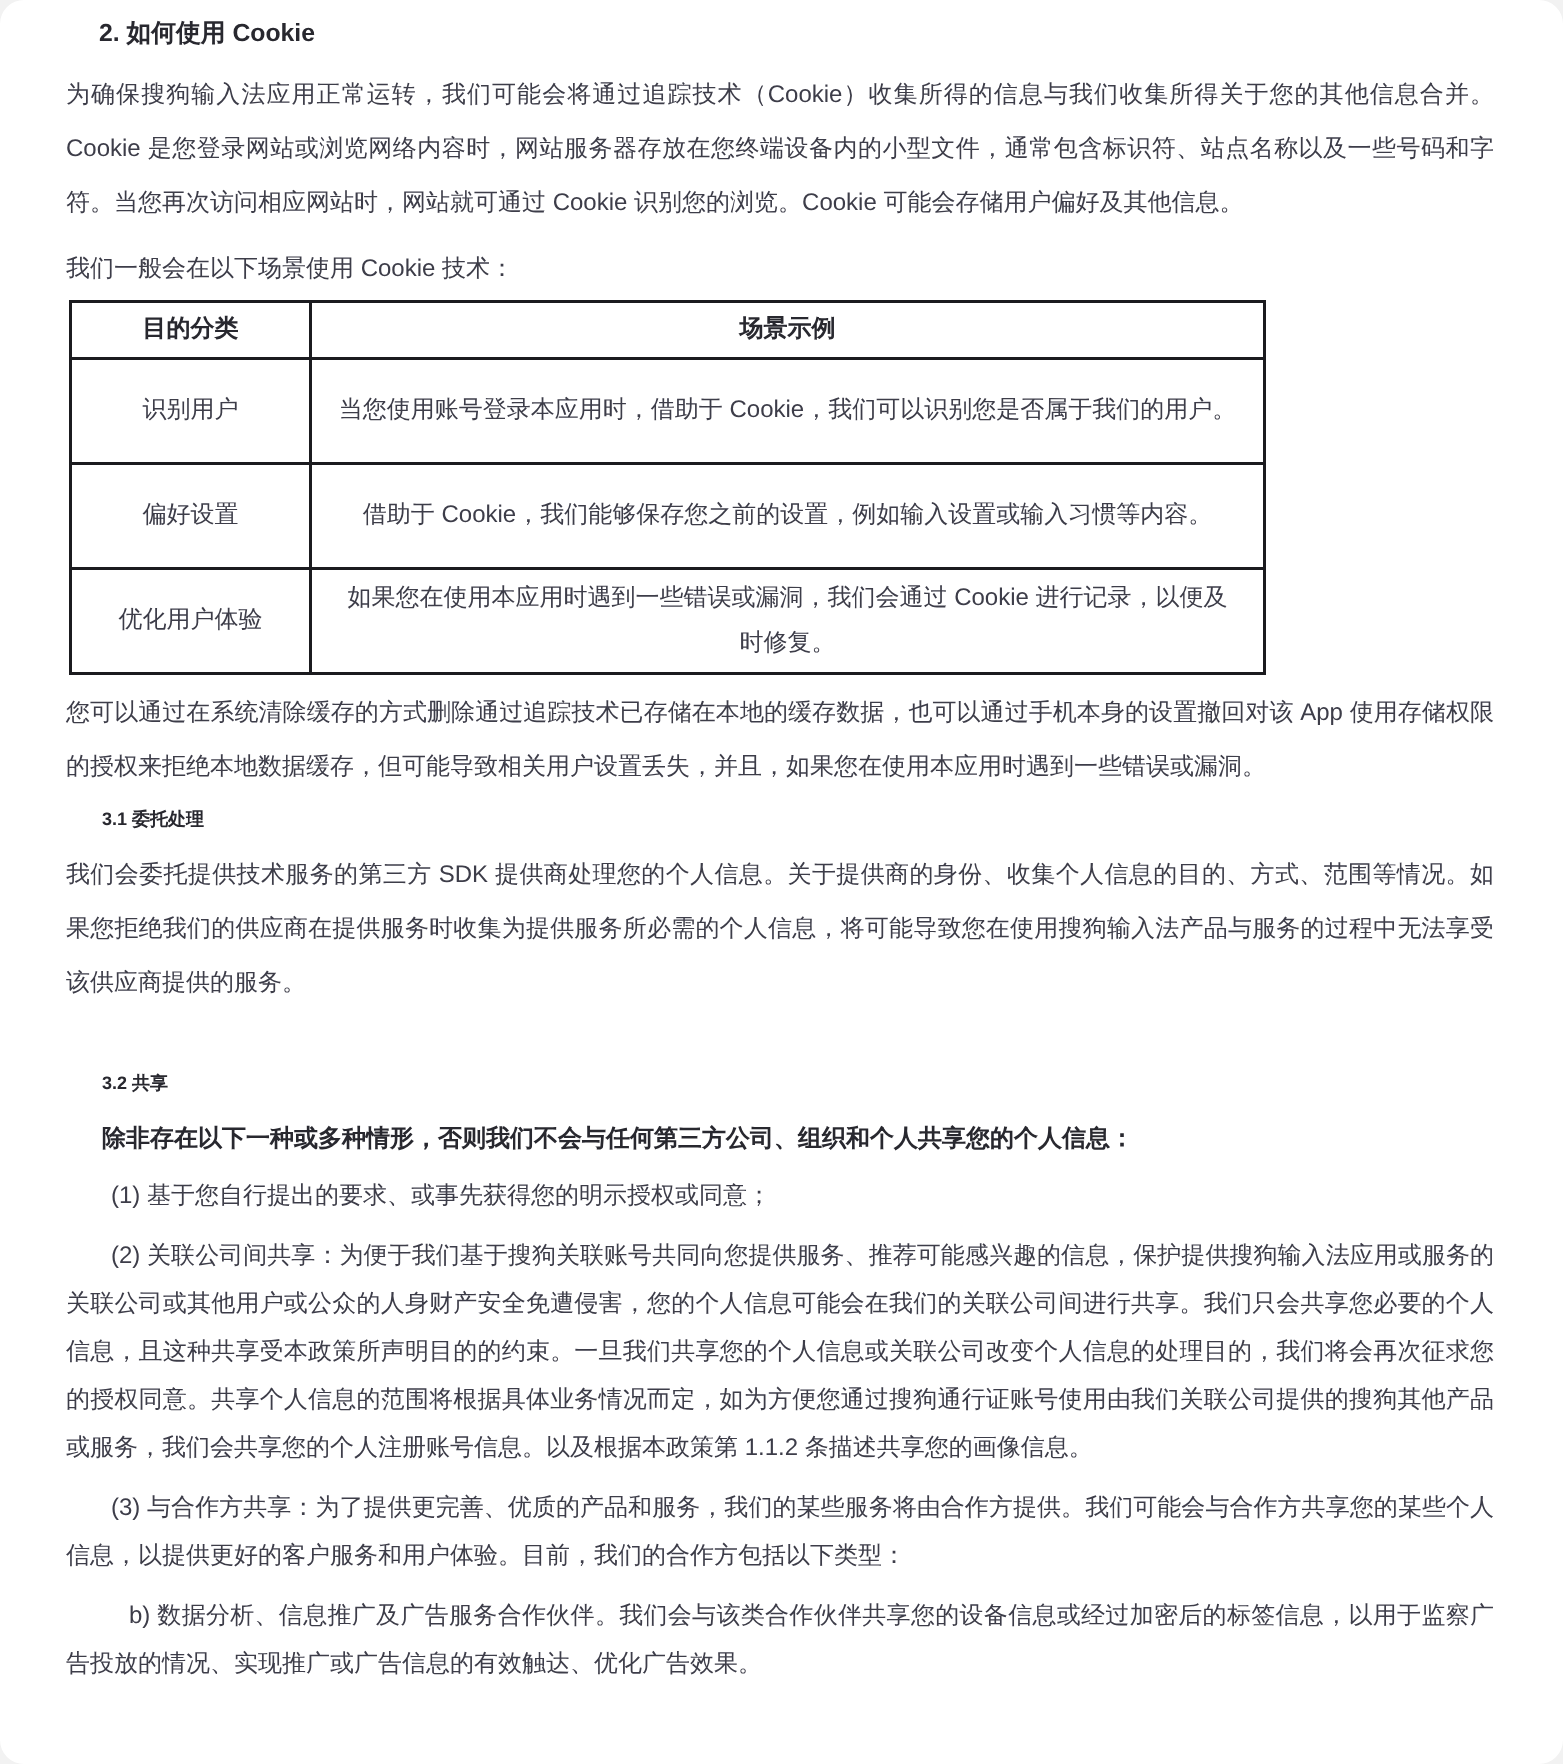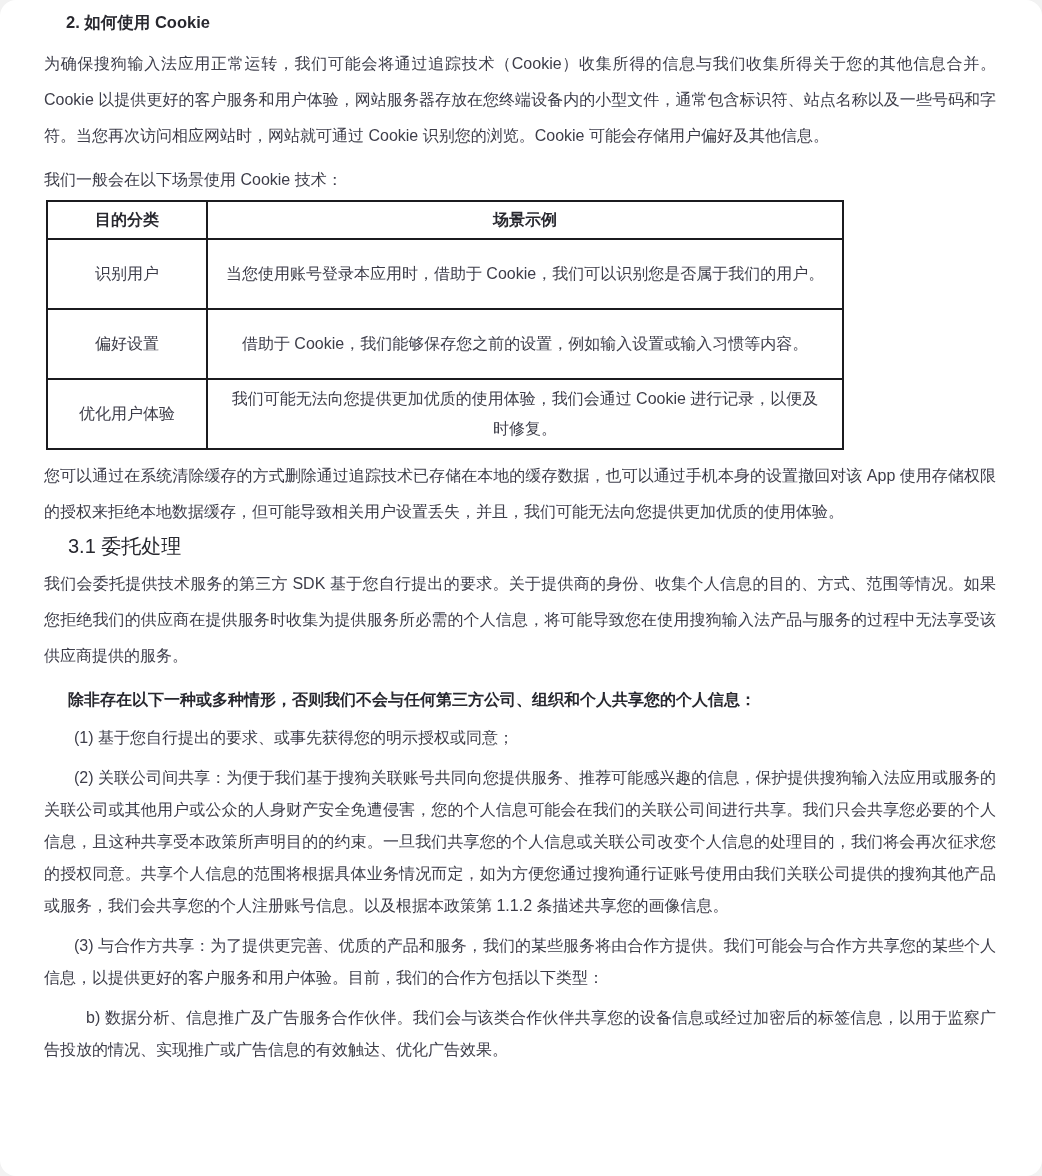--- a/index.html
+++ b/index.html
@@ -30,22 +30,22 @@
   }
   .h-sec {
     font-size: 16.5px;
     font-weight: bold;
     color: var(--heading-text);
     line-height: 24px;
     margin: 0 0 12px 0;
     padding-left: 22px;
   }
   .h-sub {
-    font-size: 20px;
-    font-weight: normal;
+    font-size: 12px;
+    font-weight: bold;
     color: var(--heading-text);
     line-height: 24px;
     margin: 0 0 8px 0;
     padding-left: 24px;
   }
   .para {
     margin: 0 0 8px 0;
     line-height: 36px;
     text-align: justify;
   }
@@ -98,21 +98,21 @@
     cursor: pointer;
   }
 </style>
 </head>
 <body>
 
 <div class="paper">
 
   <h2 class="h-sec">2. 如何使用 Cookie</h2>
 
-  <p class="para">为确保搜狗输入法应用正常运转，我们可能会将通过追踪技术（Cookie）收集所得的信息与我们收集所得关于您的其他信息合并。Cookie 以提供更好的客户服务和用户体验，网站服务器存放在您终端设备内的小型文件，通常包含标识符、站点名称以及一些号码和字符。当您再次访问相应网站时，网站就可通过 Cookie 识别您的浏览。Cookie 可能会存储用户偏好及其他信息。</p>
+  <p class="para">为确保搜狗输入法应用正常运转，我们可能会将通过追踪技术（Cookie）收集所得的信息与我们收集所得关于您的其他信息合并。Cookie 是您登录网站或浏览网络内容时，网站服务器存放在您终端设备内的小型文件，通常包含标识符、站点名称以及一些号码和字符。当您再次访问相应网站时，网站就可通过 Cookie 识别您的浏览。Cookie 可能会存储用户偏好及其他信息。</p>
 
   <p class="para tight">我们一般会在以下场景使用 Cookie 技术：</p>
 
   <table class="cookie-table">
     <colgroup>
       <col class="c-purpose">
       <col>
     </colgroup>
     <thead>
       <tr>
@@ -124,32 +124,33 @@
       <tr>
         <td class="purpose">识别用户</td>
         <td>当您使用账号登录本应用时，借助于 Cookie，我们可以识别您是否属于我们的用户。</td>
       </tr>
       <tr>
         <td class="purpose">偏好设置</td>
         <td>借助于 Cookie，我们能够保存您之前的设置，例如输入设置或输入习惯等内容。</td>
       </tr>
       <tr>
         <td class="purpose">优化用户体验</td>
-        <td>我们可能无法向您提供更加优质的使用体验，我们会通过 Cookie 进行记录，以便及时修复。</td>
+        <td>如果您在使用本应用时遇到一些错误或漏洞，我们会通过 Cookie 进行记录，以便及时修复。</td>
       </tr>
     </tbody>
   </table>
 
-  <p class="para after-table">您可以通过在系统清除缓存的方式删除通过追踪技术已存储在本地的缓存数据，也可以通过手机本身的设置撤回对该 App 使用存储权限的授权来拒绝本地数据缓存，但可能导致相关用户设置丢失，并且，我们可能无法向您提供更加优质的使用体验。</p>
+  <p class="para after-table">您可以通过在系统清除缓存的方式删除通过追踪技术已存储在本地的缓存数据，也可以通过手机本身的设置撤回对该 App 使用存储权限的授权来拒绝本地数据缓存，但可能导致相关用户设置丢失，并且，如果您在使用本应用时遇到一些错误或漏洞。</p>
 
 
   <h3 class="h-sub">3.1 委托处理</h3>
 
-  <p class="para">我们会委托提供技术服务的第三方 SDK 基于您自行提出的要求。关于提供商的身份、收集个人信息的目的、方式、范围等情况。如果您拒绝我们的供应商在提供服务时收集为提供服务所必需的个人信息，将可能导致您在使用搜狗输入法产品与服务的过程中无法享受该供应商提供的服务。</p>
+  <p class="para">我们会委托提供技术服务的第三方 SDK 提供商处理您的个人信息。关于提供商的身份、收集个人信息的目的、方式、范围等情况。如果您拒绝我们的供应商在提供服务时收集为提供服务所必需的个人信息，将可能导致您在使用搜狗输入法产品与服务的过程中无法享受该供应商提供的服务。</p>
 
+  <h3 class="h-sub sp-before">3.2 共享</h3>
 
   <p class="lead-bold">除非存在以下一种或多种情形，否则我们不会与任何第三方公司、组织和个人共享您的个人信息：</p>
 
   <p class="item">(1) 基于您自行提出的要求、或事先获得您的明示授权或同意；</p>
 
   <p class="item">(2) 关联公司间共享：为便于我们基于搜狗关联账号共同向您提供服务、推荐可能感兴趣的信息，保护提供搜狗输入法应用或服务的关联公司或其他用户或公众的人身财产安全免遭侵害，您的个人信息可能会在我们的关联公司间进行共享。我们只会共享您必要的个人信息，且这种共享受本政策所声明目的的约束。一旦我们共享您的个人信息或关联公司改变个人信息的处理目的，我们将会再次征求您的授权同意。共享个人信息的范围将根据具体业务情况而定，如为方便您通过搜狗通行证账号使用由我们关联公司提供的搜狗其他产品或服务，我们会共享您的个人注册账号信息。以及根据本政策第 1.1.2 条描述共享您的画像信息。</p>
 
   <p class="item">(3) 与合作方共享：为了提供更完善、优质的产品和服务，我们的某些服务将由合作方提供。我们可能会与合作方共享您的某些个人信息，以提供更好的客户服务和用户体验。目前，我们的合作方包括以下类型：</p>
 
 

